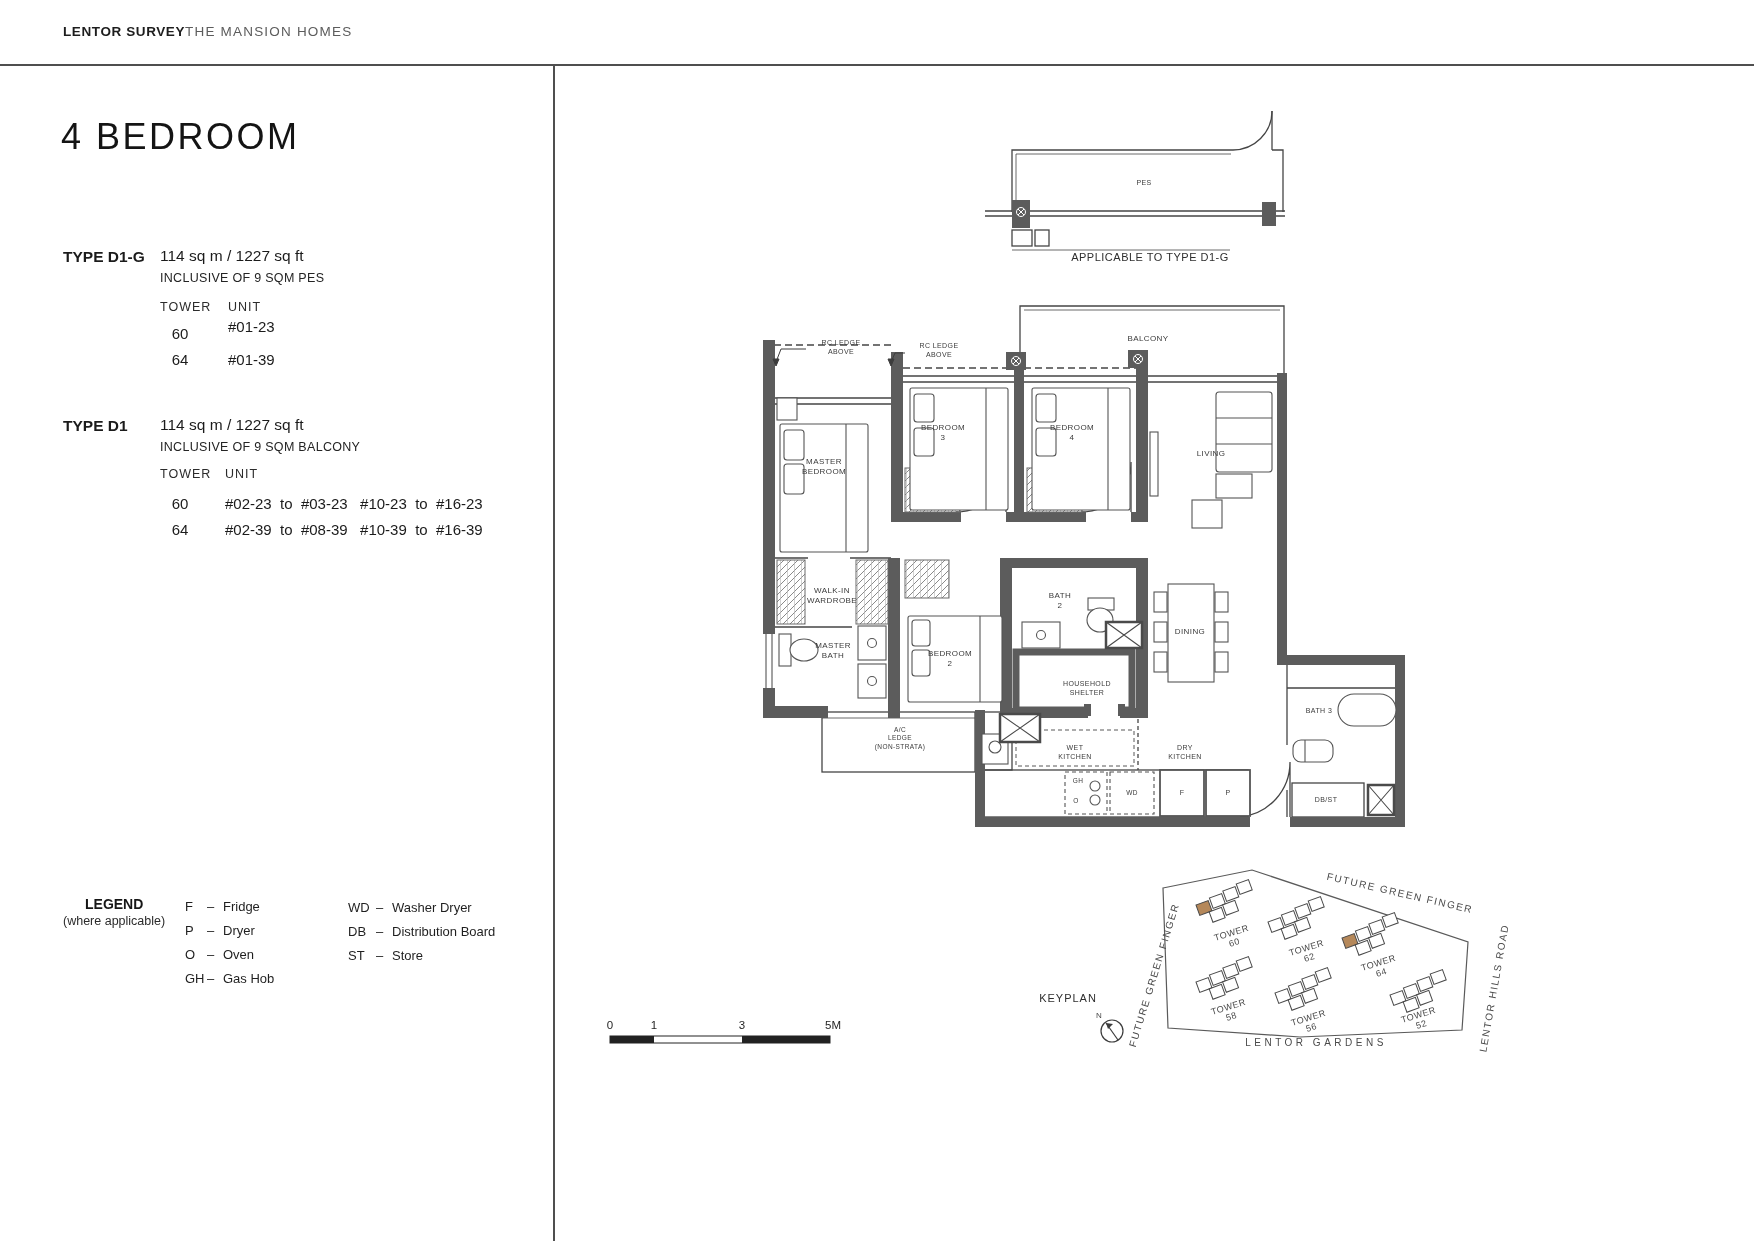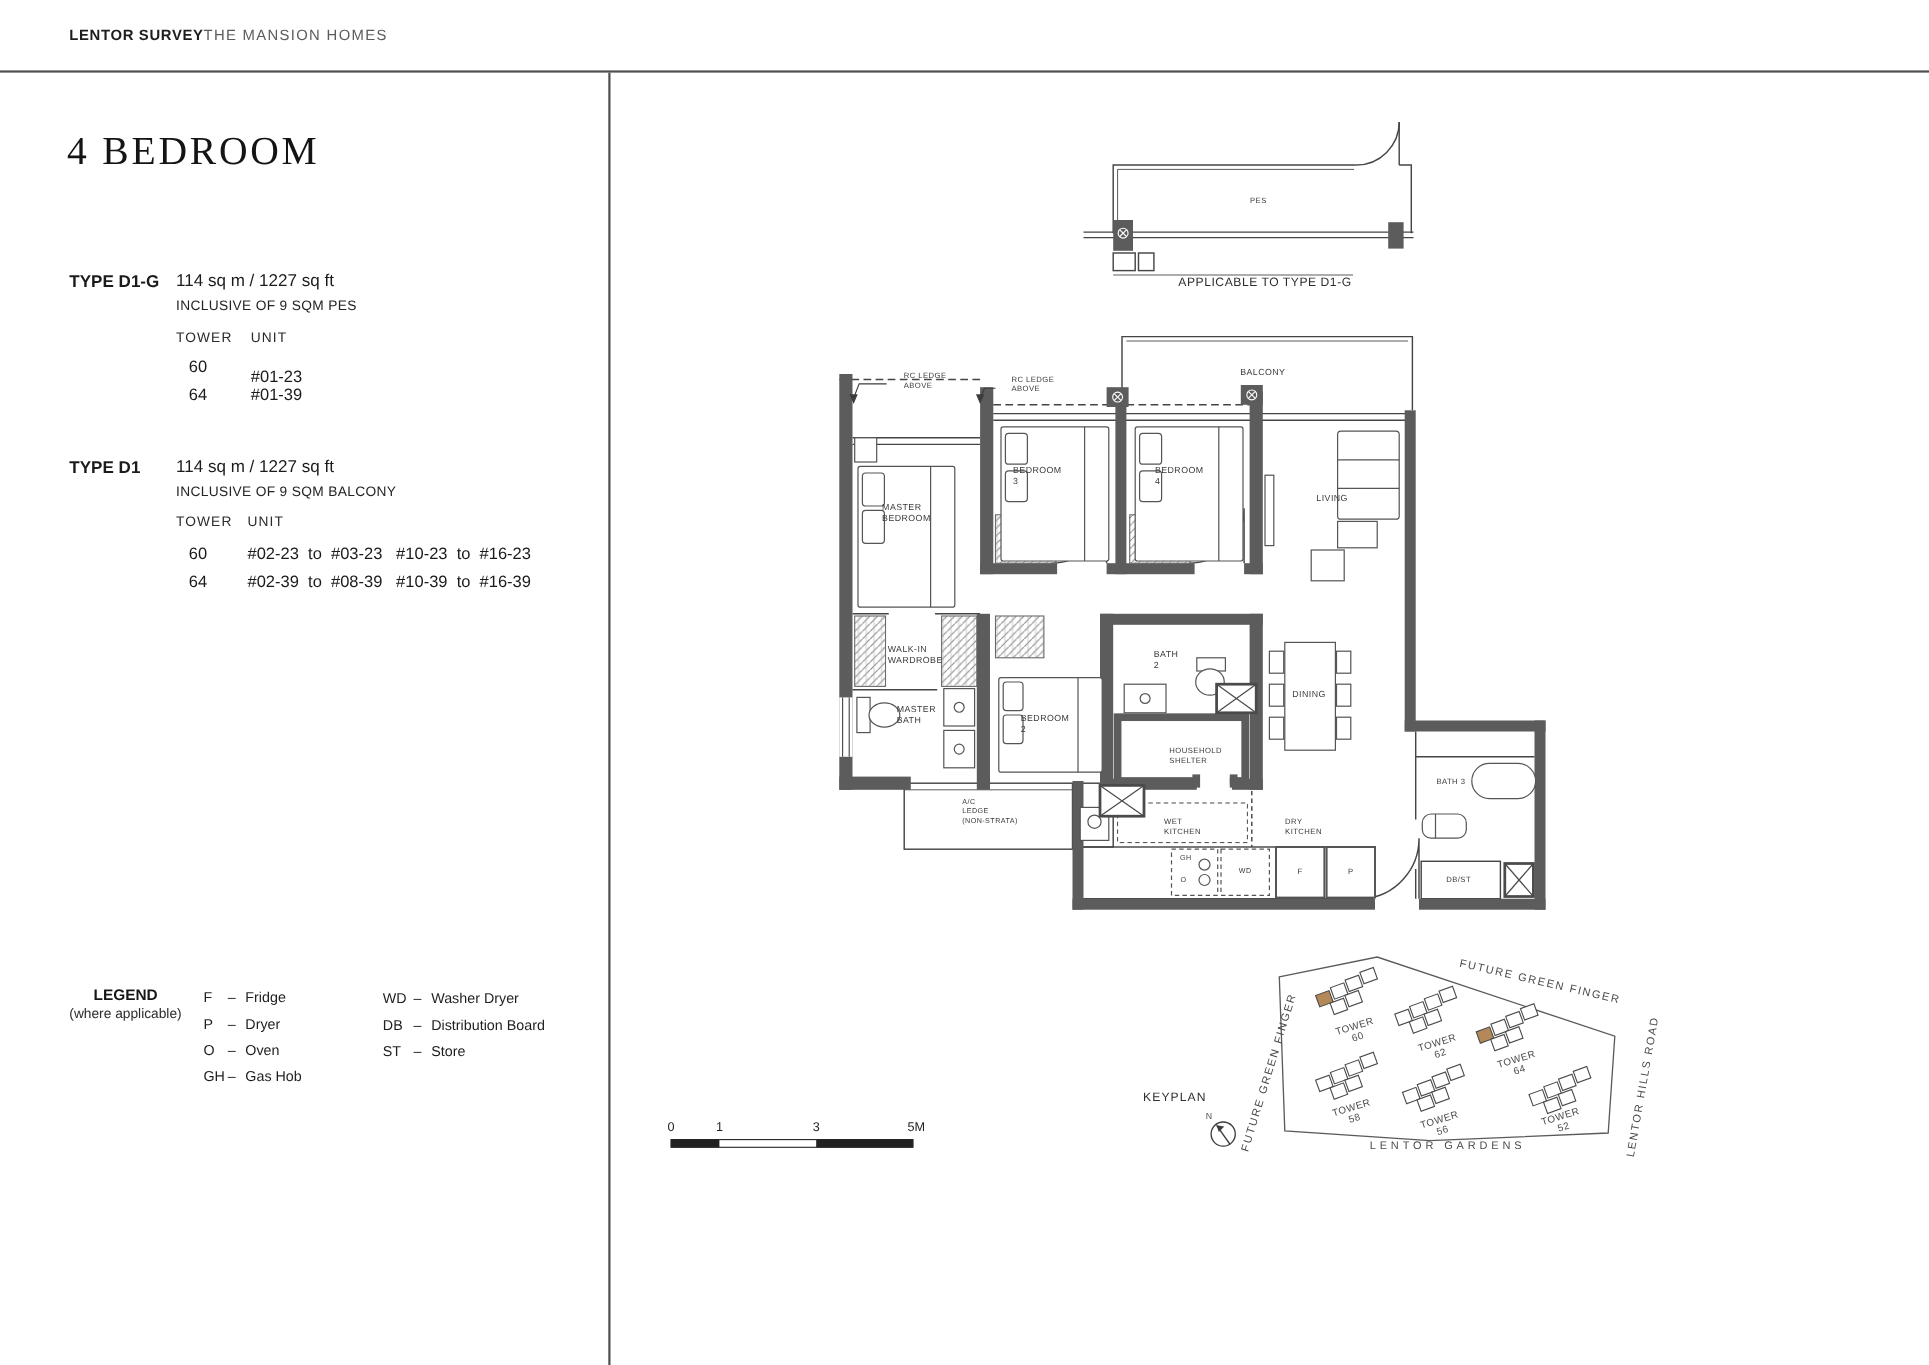--- a/index.html
+++ b/index.html
@@ -3,35 +3,35 @@
 <meta charset="utf-8">
 <style>
   html,body{margin:0;padding:0;background:#fff;}
   .page{position:relative;width:1754px;height:1241px;background:#fff;overflow:hidden;
         font-family:"Liberation Sans",sans-serif;color:#2b2b2b;}
   .abs{position:absolute;}
   .hdr-brand{font-size:13.5px;font-weight:bold;letter-spacing:.6px;color:#1d1d1d;}
   .hdr-tag{font-size:13.5px;letter-spacing:1.2px;color:#5c5c5c;}
   .hrule{position:absolute;left:0;top:64px;width:100%;height:2px;background:#4f4f4f;}
   .vrule{position:absolute;left:553px;top:66px;width:2px;height:1175px;background:#4f4f4f;}
-  .title{font-family:Liberation Serif, serif;font-size:36px;letter-spacing:2.5px;color:#141414;}
+  .title{font-family:Liberation Sans, sans-serif;font-size:36px;letter-spacing:2.5px;color:#141414;}
   .tname{font-size:15.5px;font-weight:bold;color:#1b1b1b;}
   .tarea{font-size:15.5px;color:#1b1b1b;}
   .tincl{font-size:12.5px;letter-spacing:.3px;color:#242424;}
   .thead{font-size:12.5px;letter-spacing:1px;color:#2b2b2b;}
   .tval{font-size:15px;color:#1b1b1b;white-space:pre;}
   .tnum{width:28px;text-align:center;}
   .leg-title{font-size:14px;font-weight:bold;color:#161616;margin-left:22px;}
   .leg-sub{font-size:12.5px;color:#2b2b2b;}
   .leg-grid{display:grid;row-gap:9px;font-size:13px;color:#1f1f1f;}
   .leg-grid.c1{grid-template-columns:22px 16px auto;}
   .leg-grid.c2{grid-template-columns:28px 16px auto;}
   .disc{font-size:11.5px;line-height:15.5px;color:#1f1f1f;letter-spacing:.2px;}
   
-  .plbl{position:absolute;transform:translate(-50%,-50%);white-space:pre-line;
+  .plbl{position:absolute;transform:translate(-50%,-50%);white-space:pre-line;text-align:center;
         font-size:8px;line-height:1.3;letter-spacing:.4px;color:#3a3a3a;}
   .plbl.sm{font-size:7px;}
   .plbl.xs{font-size:6.5px;}
   .plbl.note{font-size:11px;letter-spacing:.5px;color:#2e2e2e;}
   .ktower{position:absolute;transform:translate(-50%,-50%) rotate(-17deg);white-space:pre-line;
           text-align:center;font-size:9px;line-height:1.15;letter-spacing:.5px;color:#4a4a4a;}
   .kroad{position:absolute;transform:translate(-50%,-50%);font-size:10px;letter-spacing:1.6px;color:#4a4a4a;white-space:nowrap;}
   .ktick{position:absolute;transform:translate(-50%,0);font-size:11.5px;color:#1f1f1f;}
 </style>
 </head>
@@ -46,21 +46,21 @@
 
   <div class="abs title" style="left:61px;top:116px">4 BEDROOM</div>
 
   <div>
     <div class="abs tname" style="left:63px;top:248px">TYPE D1-G</div>
     <div class="abs tarea" style="left:160px;top:247px">114 sq m / 1227 sq ft</div>
     <div class="abs tincl" style="left:160px;top:271px">INCLUSIVE OF 9 SQM PES</div>
     <div class="abs thead" style="left:160px;top:300px">TOWER</div>
     <div class="abs thead" style="left:228px;top:300px">UNIT</div>
     <div class="abs tval tnum" style="left:166px;top:325px">60</div>
-    <div class="abs tval" style="left:228px;top:334px">#01-23</div>
+    <div class="abs tval" style="left:228px;top:318px">#01-23</div>
     <div class="abs tval tnum" style="left:166px;top:351px">64</div>
     <div class="abs tval" style="left:228px;top:351px">#01-39</div>
   </div>
 
   <div>
     <div class="abs tname" style="left:63px;top:417px">TYPE D1</div>
     <div class="abs tarea" style="left:160px;top:416px">114 sq m / 1227 sq ft</div>
     <div class="abs tincl" style="left:160px;top:440px">INCLUSIVE OF 9 SQM BALCONY</div>
     <div class="abs thead" style="left:160px;top:467px">TOWER</div>
     <div class="abs thead" style="left:225px;top:467px">UNIT</div>

